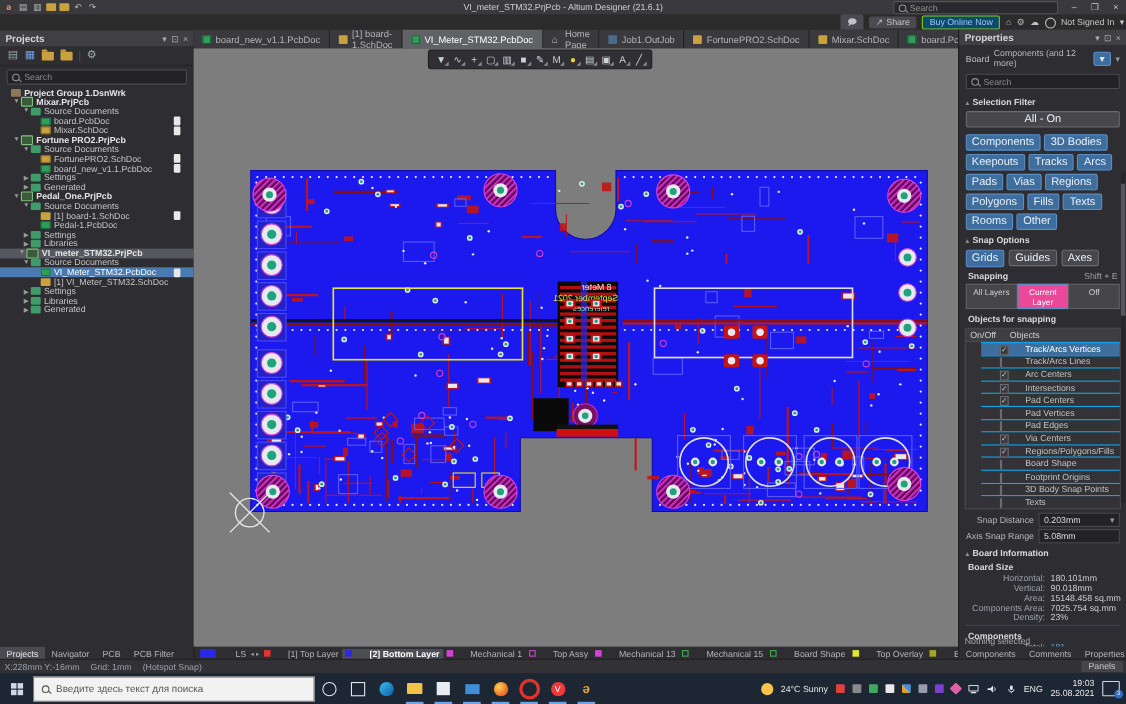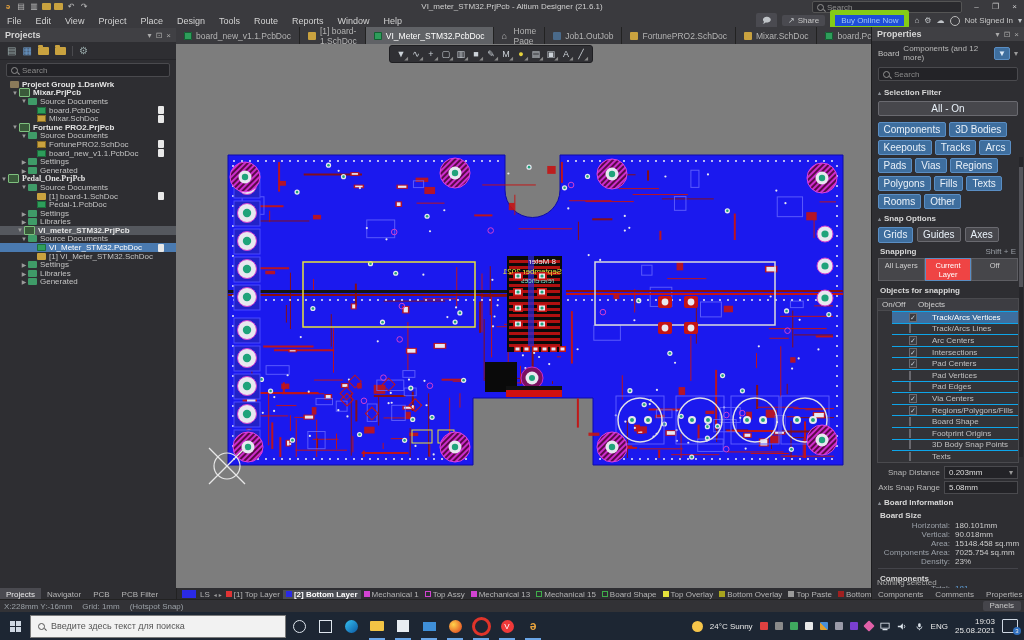--- a/index.html
+++ b/index.html
@@ -22,21 +22,21 @@
               transform:rotate(45deg);right:-3px;bottom:-1px;}
   #win-btns{position:absolute;right:0;top:0;display:flex;height:13px;}
   .wbtn{width:19px;text-align:center;line-height:13px;color:#ccc;font-size:8px;}
   
   #menubar{position:absolute;top:13px;left:0;right:0;height:15px;background:#3a3a3e;
            border-bottom:1px solid #29292d;display:flex;align-items:center;font-size:9px;color:#d2d2d2;}
   .menu-item{padding:0 7px;}
   #quickbar{position:absolute;right:2px;top:13px;height:15px;display:flex;align-items:center;
             gap:5px;font-size:8px;color:#c8c8c8;}
   .qchip{background:#4a4a50;border-radius:2px;padding:1px 6px;display:flex;align-items:center;gap:3px;}
-  .qchip.buy{background:#1d4ed8;border:5px solid #84cc16;color:#9ec6f2;}
+  .qchip.buy{background:#0c4a6e;border:1px solid #84cc16;color:#9ec6f2;}
   .qicon{font-size:8px;color:#c0c4c8;}
   .avatar{width:8px;height:8px;border-radius:50%;border:1px solid #bbb;display:inline-block;}
   
   #left-panel{position:absolute;left:0;top:28px;width:176px;bottom:52px;background:#2e2e32;
               border-right:1px solid #1d1d1f;}
   .panel-header{height:14px;background:#404044;display:flex;align-items:center;
                 font-size:9px;color:#d5d5d5;padding:0 5px;font-weight:bold;}
   .ph-right{margin-left:auto;display:flex;gap:4px;color:#aaa;font-weight:normal;font-size:8px;}
   #proj-toolbar{height:17px;display:flex;align-items:center;gap:6px;padding:0 7px;
                 border-bottom:1px solid #252529;}
@@ -94,21 +94,21 @@
   .btn-wrap{display:flex;flex-wrap:wrap;padding:1px 4px;}
   .fbtn{background:#3e6e9e;border:1px solid #5a8ec4;color:#e9f1f9;border-radius:2px;
         padding:1px 5px;font-size:10px;margin:1.5px;}
   .fbtn.gray{background:#47474c;border-color:#6a6a70;flex:1;text-align:center;margin:2px;}
   .snap-row{display:flex;justify-content:space-between;align-items:center;padding:2px 8px 1px;}
   .snap-row b{color:#d8d8d8;}
   .shortcut{color:#9a9fa6;margin-left:37px;}
   .seg{display:flex;margin:1px 6px 3px;}
   .seg span{flex:1;text-align:center;background:#46464a;border:1px solid #5e5e63;
             padding:1.5px 0;font-size:7.5px;color:#cfcfcf;}
-  .seg span.on{background:#ef4444;border-color:#5a8ec4;color:#fff;}
+  .seg span.on{background:#ec4899;border-color:#5a8ec4;color:#fff;}
   #snap-table{margin:2px 5px;border:1px solid #4a4a4e;background:#333337;}
   .st-head{display:flex;background:#3d3d42;color:#cfcfcf;height:11px;align-items:center;
            border-bottom:1px solid #4a4a4e;}
   .st-c1{width:36px;padding-left:4px;flex:0 0 auto;}
   .srow{display:flex;height:10.6px;align-items:center;border-top:1px solid #0ea5e9;margin-left:14px;}
   .srow.sel{background:#3e6e9e;color:#fff;}
   .cb{width:7px;height:7px;border:1px solid #6a6a70;background:#3a3a3e;margin-left:13px;
       font-size:7px;line-height:7px;color:#c2cbd4;text-align:center;flex:0 0 auto;}
   .val-row{display:flex;align-items:center;padding:1px 6px;gap:4px;}
   .val-row .vl{width:62px;text-align:right;color:#b8b8b8;flex:0 0 auto;}
@@ -124,21 +124,21 @@
   #rp-scroll{position:absolute;right:1px;top:130px;width:4px;height:300px;background:#26262a;}
   #rp-scroll::after{content:"";position:absolute;top:10px;left:0;width:4px;height:120px;background:#55555b;}
   
   #bottom1{position:absolute;left:0;right:0;bottom:40px;height:12px;background:#2e2e32;
            display:flex;align-items:stretch;font-size:8px;color:#b4b4b4;}
   #panel-tabs{width:176px;display:flex;flex:0 0 auto;border-right:1px solid #222;}
   .btab{padding:0 6px;display:flex;align-items:center;}
   .btab.active{background:#4a4a50;color:#e8e8e8;}
   #layer-bar{flex:1;display:flex;align-items:center;overflow:hidden;white-space:nowrap;
              padding-left:2px;width:696px;flex:0 1 auto;}
-  .lchip{display:flex;align-items:center;gap:2px;padding:0 3px;flex:0 0 auto;}
+  .lchip{display:flex;align-items:center;gap:16px;padding:0 3px;flex:0 0 auto;}
   .lchip .sq{width:6px;height:6px;flex:0 0 auto;}
   .lchip.active{background:#4c4e54;color:#fff;font-weight:bold;}
   .ls-sq{width:14px;height:8px;background:#2a2ae6;margin-right:2px;}
   .lnav{color:#9a9a9a;font-size:6px;padding:0 1px;}
   #rp-tabs{width:152px;flex:0 0 auto;display:flex;border-left:1px solid #222;background:#2e2e32;}
   #bottom2{position:absolute;left:0;right:0;bottom:28px;height:12px;background:#323236;
            border-top:1px solid #222;display:flex;align-items:center;font-size:8px;
            color:#9aa0a6;padding-left:4px;gap:10px;}
   #panels-btn{position:absolute;right:3px;top:1px;background:#45454b;border-radius:2px;
               padding:0 7px;color:#c8c8c8;line-height:10px;}
@@ -183,33 +183,20 @@
       <span class="mag"></span>
       <span>Search</span>
     </div>
     <div id="win-btns">
       <span class="wbtn">–</span>
       <span class="wbtn">❐</span>
       <span class="wbtn">×</span>
     </div>
   </div>
 
-  <div id="menubar">
-      <span class="menu-item">File</span>
-      <span class="menu-item">Edit</span>
-      <span class="menu-item">View</span>
-      <span class="menu-item">Project</span>
-      <span class="menu-item">Place</span>
-      <span class="menu-item">Design</span>
-      <span class="menu-item">Tools</span>
-      <span class="menu-item">Route</span>
-      <span class="menu-item">Reports</span>
-      <span class="menu-item">Window</span>
-      <span class="menu-item">Help</span>
-    </div>
   <div id="quickbar">
     <span class="qchip">
         <span class="qicon">🗩</span>
       </span>
     <span class="qchip">
         <span class="qicon">↗</span>
         <span>Share</span>
       </span>
     <span class="qchip buy">
         <span>Buy Online Now</span>
@@ -296,21 +283,21 @@
         <div class="trow" style="padding-left: 20px;">
           <span class="arrow">▶</span>
           <span class="tico folder"></span>
           <span>Settings</span>
         </div>
         <div class="trow" style="padding-left: 20px;">
           <span class="arrow">▶</span>
           <span class="tico folder"></span>
           <span>Generated</span>
         </div>
-        <div class="trow bold" style=" font-family: Liberation Serif, serif;">
+        <div class="trow bold" style="padding-left: 11px;">
           <span class="arrow">▼</span>
           <span class="tico prj"></span>
           <span>Pedal_One.PrjPcb</span>
         </div>
         <div class="trow" style="padding-left: 20px;">
           <span class="arrow">▼</span>
           <span class="tico folder"></span>
           <span>Source Documents</span>
         </div>
         <div class="trow" style="padding-left: 29px;">

